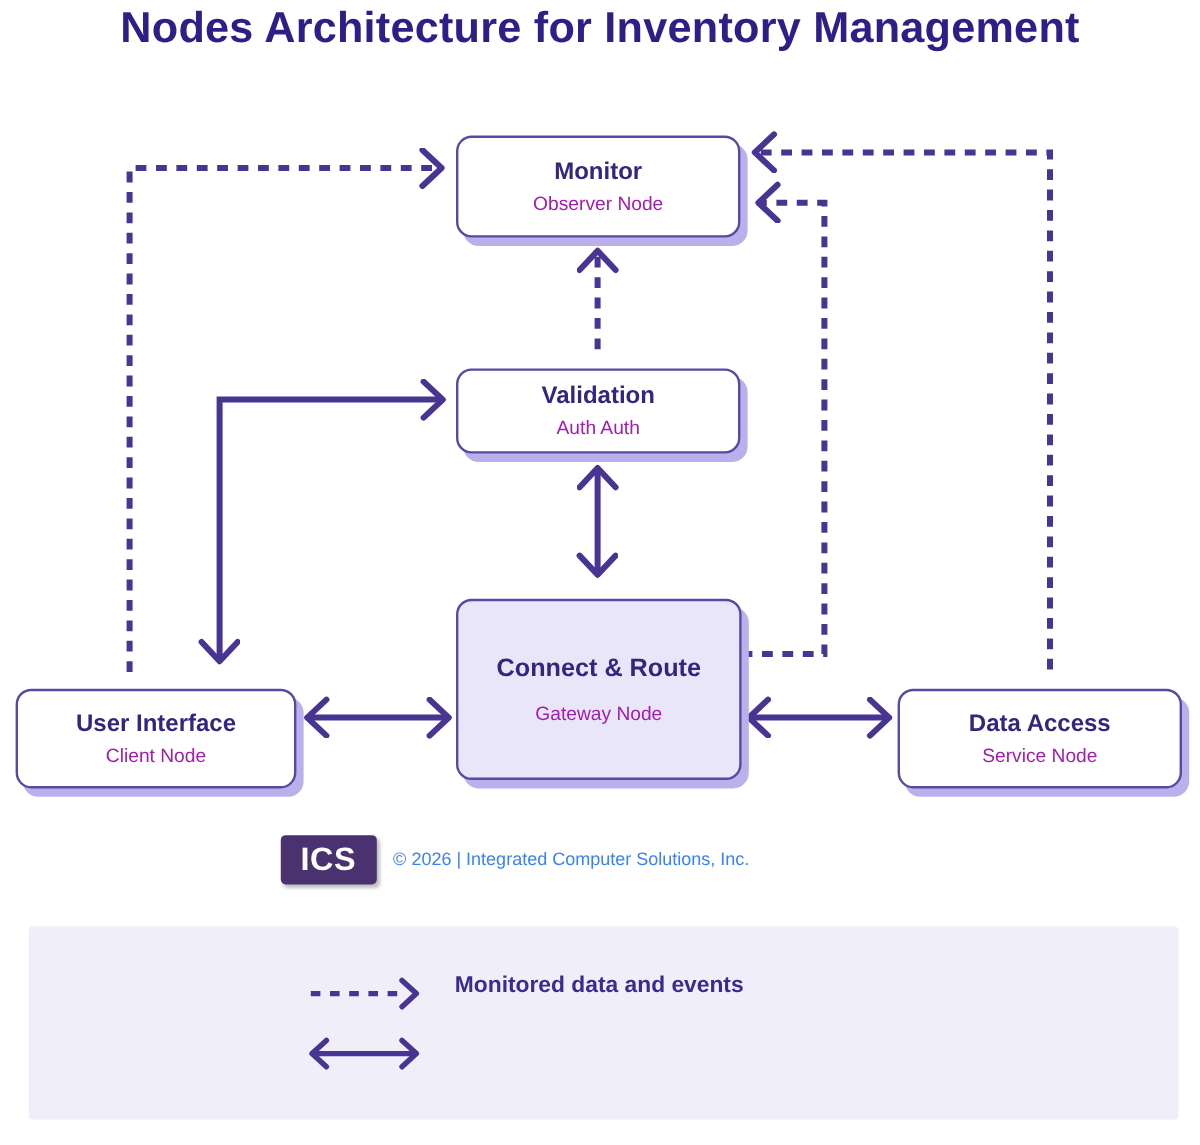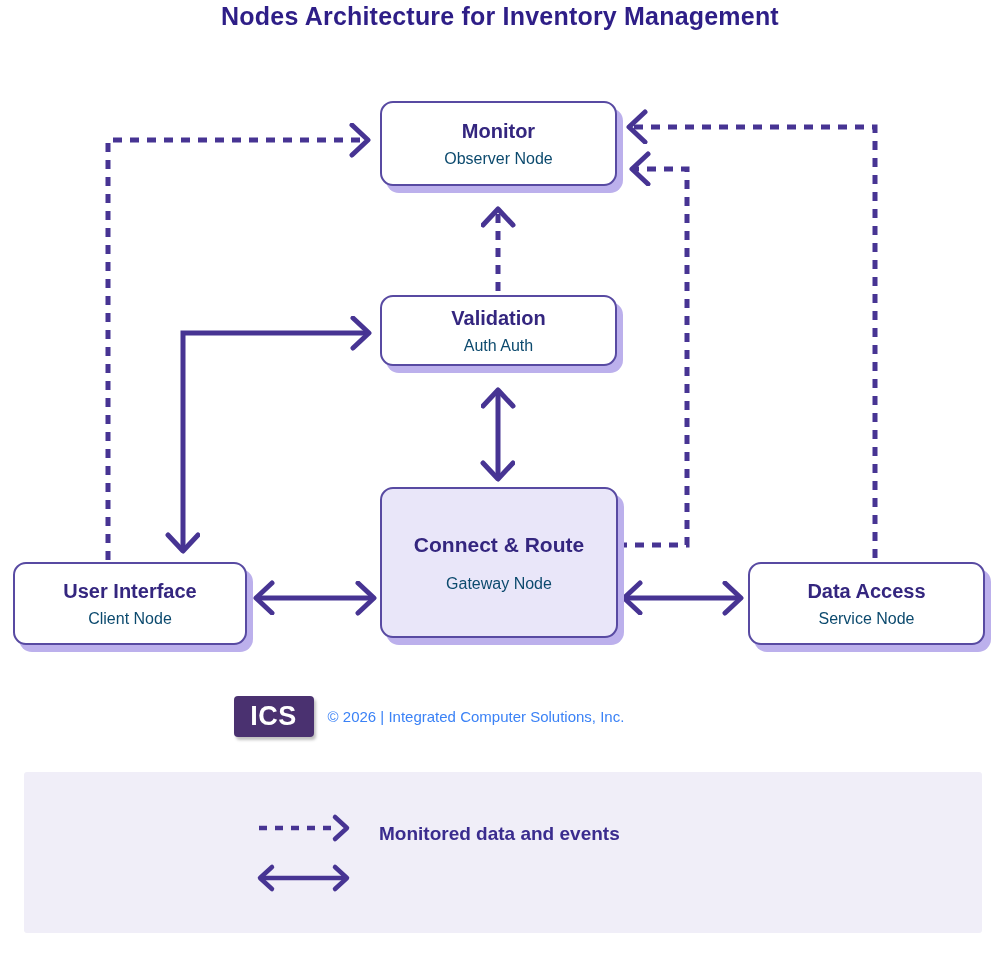--- a/index.html
+++ b/index.html
@@ -13,21 +13,21 @@
     height: 954px;
     background: #ffffff;
     overflow: hidden;
   }
   .page-title {
     position: absolute;
     top: 2px;
     left: 0;
     width: 1000px;
     text-align: center;
-    font-size: 25px;
+    font-size: 36px;
     font-weight: 700;
     color: #2e1e87;
     letter-spacing: 0.2px;
   }
   .edges {
     position: absolute;
     inset: 0;
     width: 1000px;
     height: 954px;
     pointer-events: none;
@@ -47,30 +47,31 @@
     position: absolute;
     background: #ffffff;
     border: 2px solid #584aa2;
     border-radius: 13px;
     box-shadow: 6px 7px 0 #bcb0ec;
     display: flex;
     flex-direction: column;
     align-items: center;
     justify-content: center;
     gap: 7px;
+    margin-top: 12px;
   }
   .node-title {
     font-size: 20px;
     font-weight: 700;
     color: #34267f;
   }
   .node-sub {
     font-size: 16px;
     font-weight: 400;
-    color: #0c4a6e;
+    color: #a21caf;
   }
   .node-gateway { background: #e9e6f9; gap: 18px; }
   .node-gateway .node-title { font-size: 21px; }
   .footer {
     position: absolute;
     top: 696px;
     left: 0;
     width: 812px;
     display: flex;
     align-items: center;
@@ -105,21 +106,21 @@
     background: #f0eef8;
     border-radius: 3px;
     display: flex;
     flex-direction: column;
     justify-content: center;
     gap: 16px;
     padding-left: 232px;
   }
   .legend-row {
     display: flex;
-    align-items: flex-end;
+    align-items: flex-start;
     gap: 28px;
   }
   .legend-label {
     font-size: 19px;
     font-weight: 700;
     color: #3a2c8e;
   }
   .legend-arrow { display: block; }
   .legend-arrow path, .legend-arrow line {
     fill: none;

